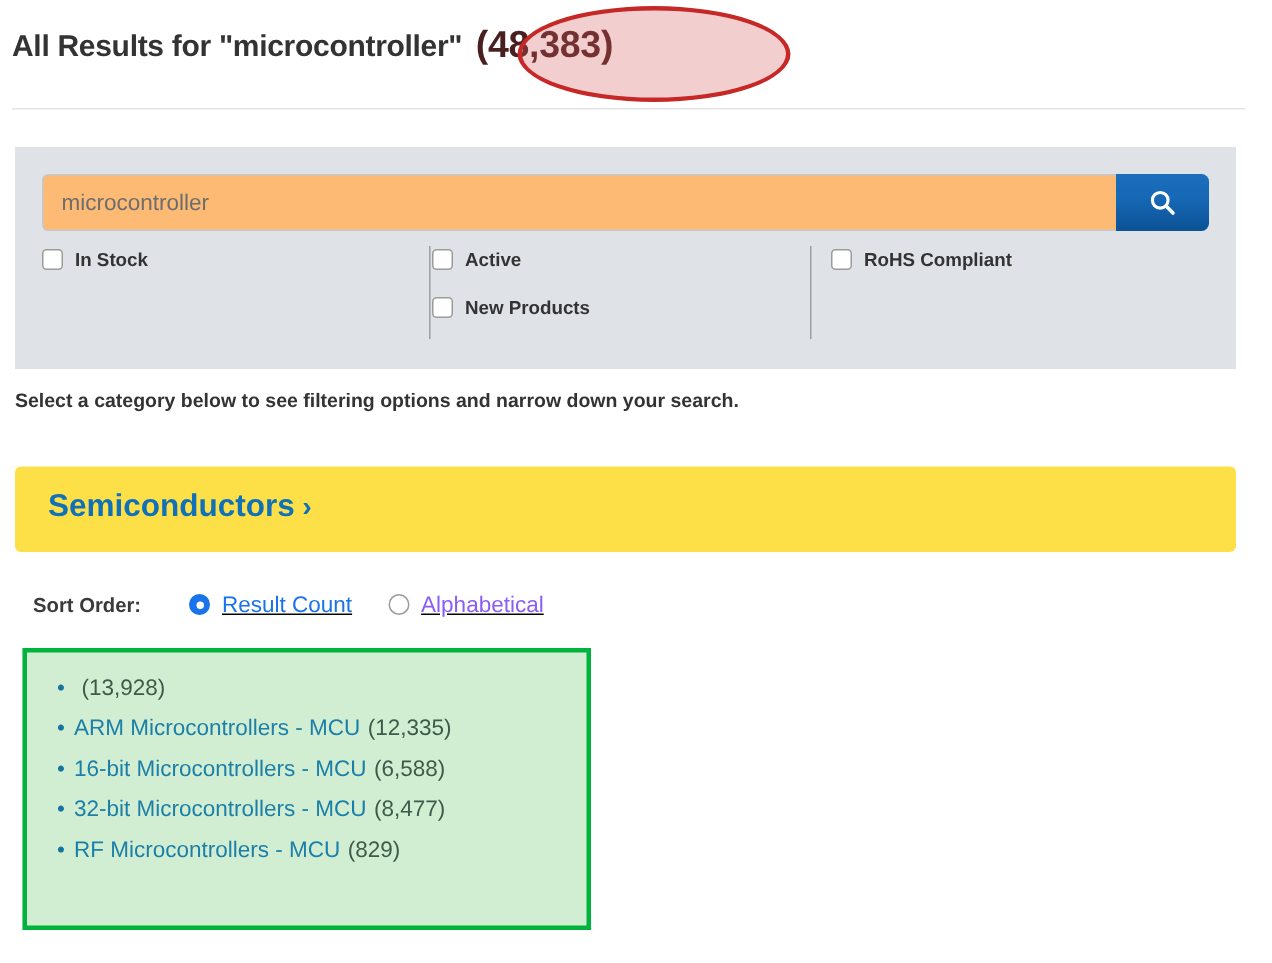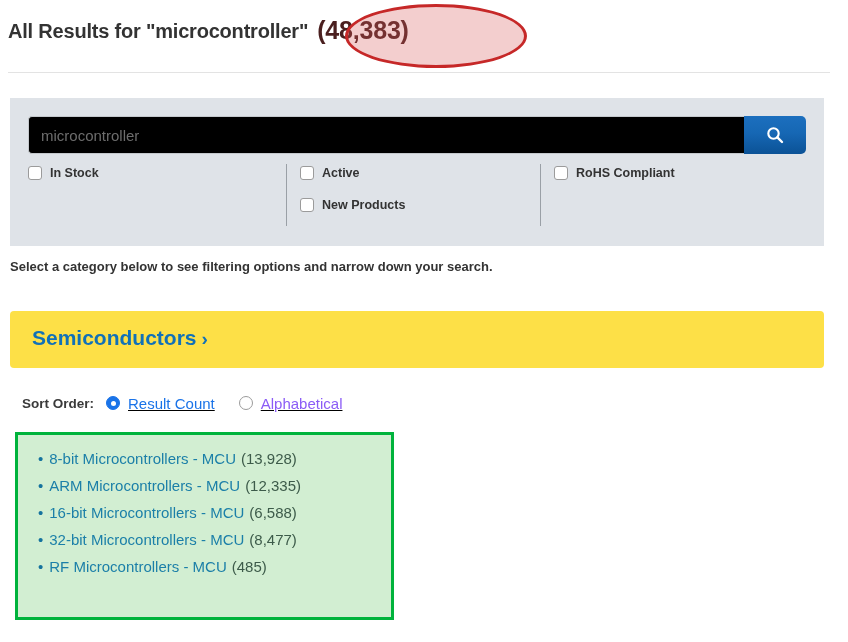--- a/index.html
+++ b/index.html
@@ -79,21 +79,21 @@
   .search-input {
     position: absolute;
     left: 0;
     top: 0;
     width: 716px;
     height: 38px;
     box-sizing: border-box;
     border: 1px solid #c4c8cc;
     border-right: none;
     border-radius: 4px 0 0 4px;
-    background: #000000;
+    background: #fdba74;
     font-family: "Liberation Sans", sans-serif;
     font-size: 15px;
     color: #6d6d6d;
     padding: 12px 12px;
     outline: none;
   }
   .search-button {
     position: absolute;
     left: 716px;
     top: 0;
@@ -115,21 +115,21 @@
     left: 18px;
     top: 64px;
     width: 778px;
     height: 68px;
   }
   .cb-col {
     position: absolute;
     top: 0;
   }
   .cb-col.c1 { left: 0px; }
-  .cb-col.c2 { left: 272px; }
+  .cb-col.c2 { left: 260px; }
   .cb-col.c3 { left: 526px; }
 
   .cb-divider {
     position: absolute;
     top: 2px;
     width: 1px;
     height: 62px;
     background: #9aa0a6;
   }
   .cb-divider.d1 { left: 258px; }
@@ -200,21 +200,21 @@
     left: 22px;
     top: 392px;
     display: flex;
     align-items: center;
     height: 22px;
   }
   .sort-label {
     font-size: 13.5px;
     font-weight: bold;
     color: #3a3a3a;
-    margin-right: 12px;
+    margin-right: 32px;
     white-space: nowrap;
   }
   .radio-item {
     display: flex;
     align-items: center;
     margin-right: 24px;
     cursor: pointer;
     text-decoration: underline;
   }
   .radio-outer {
@@ -363,21 +363,20 @@
     <span class="radio-outer"></span>
     <span class="radio-text">Alphabetical</span>
   </label>
 </div>
 
 <div class="results-box">
   <div class="results-list">
 
     <div class="result-item">
       <span class="bullet">•</span>
-      <a class="result-link" href="#">8-bit Microcontrollers - MCU</a>
       <span class="result-count">(13,928)</span>
     </div>
 
     <div class="result-item">
       <span class="bullet">•</span>
       <a class="result-link" href="#">ARM Microcontrollers - MCU</a>
       <span class="result-count">(12,335)</span>
     </div>
 
     <div class="result-item">
@@ -388,17 +387,17 @@
 
     <div class="result-item">
       <span class="bullet">•</span>
       <a class="result-link" href="#">32-bit Microcontrollers - MCU</a>
       <span class="result-count">(8,477)</span>
     </div>
 
     <div class="result-item">
       <span class="bullet">•</span>
       <a class="result-link" href="#">RF Microcontrollers - MCU</a>
-      <span class="result-count">(485)</span>
+      <span class="result-count">(829)</span>
     </div>
 
   </div>
 </div>
 
 </body></html>

